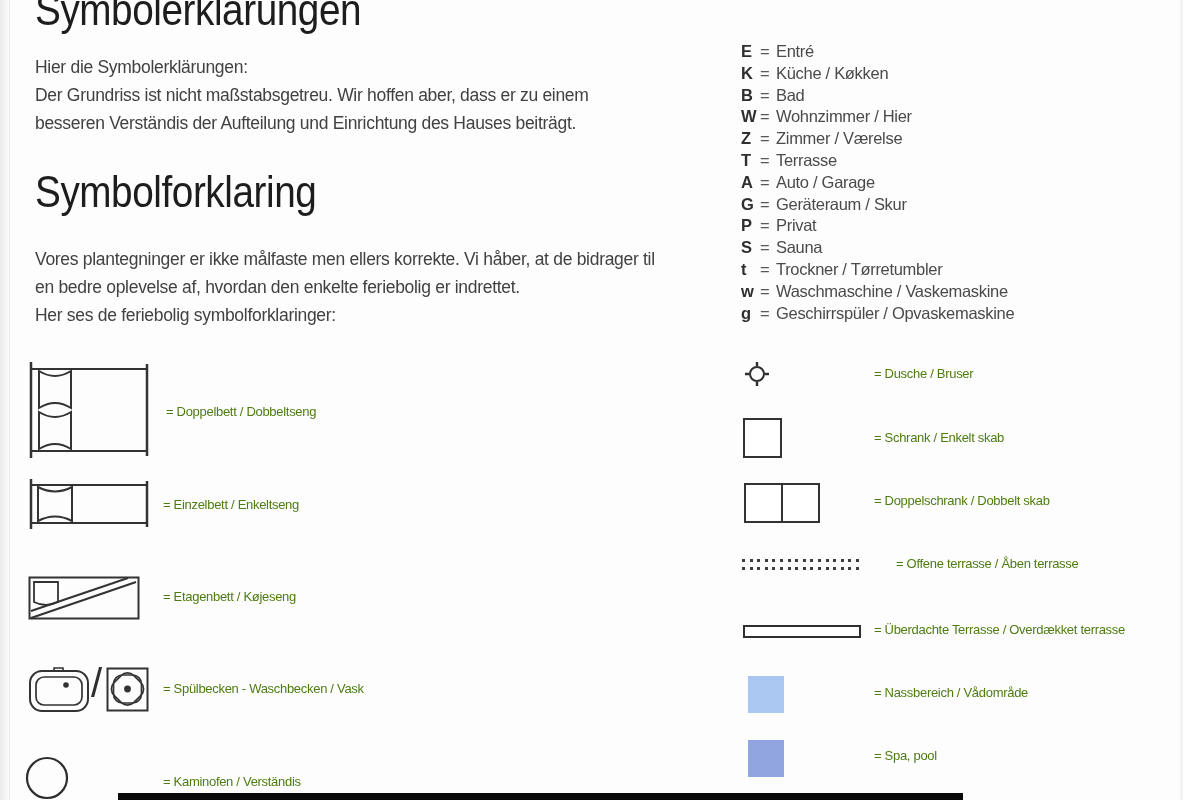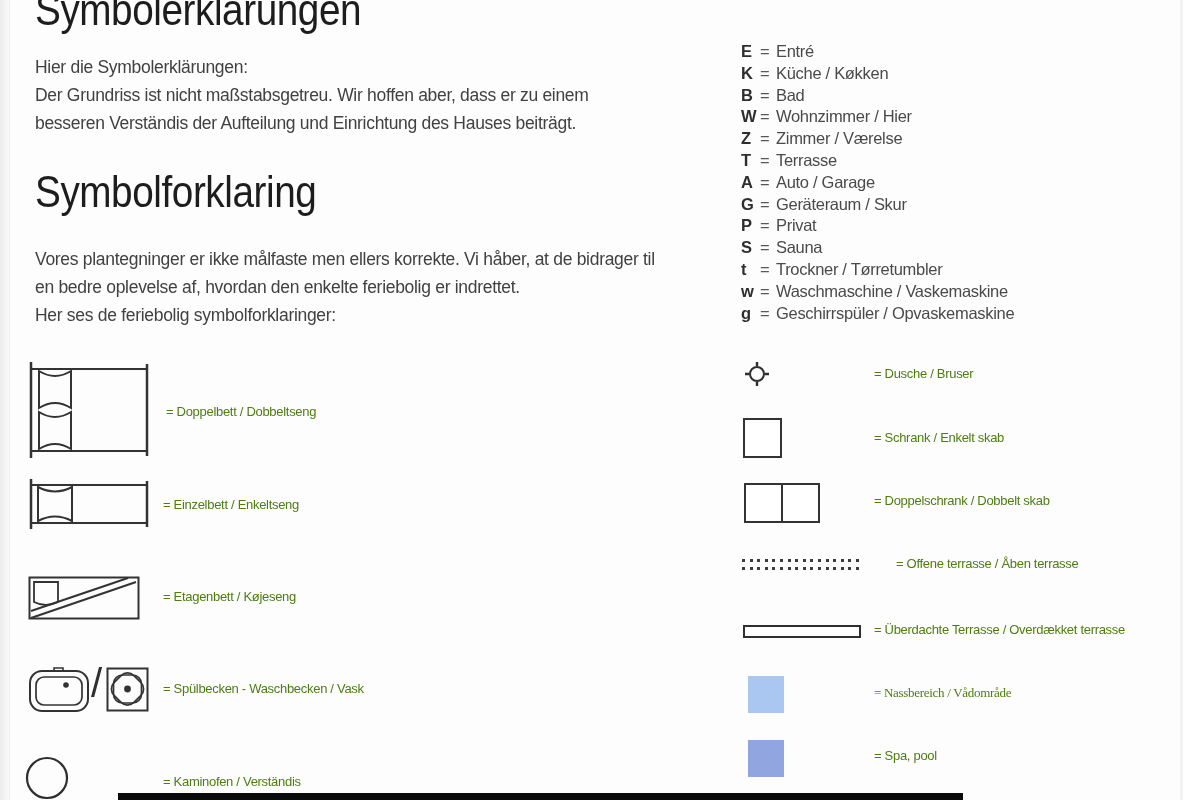--- a/index.html
+++ b/index.html
@@ -215,19 +215,19 @@
   <div class="dots">
     <div class="dotrow"></div>
     <div class="dotrow"></div>
   </div>
   <div class="sym-label" style="left:896px;top:556px;">= Offene terrasse / Åben terrasse</div>
 
   <div class="bar-outline"></div>
   <div class="sym-label" style="left:874px;top:622px;">= Überdachte Terrasse / Overdækket terrasse</div>
 
   <div class="swatch swatch-wet" style="background-color: rgb(169, 199, 240);"></div>
-  <div class="sym-label" style="left:874px;top:685px;font-family:Liberation Serif, serif;">= Nassbereich / Vådområde</div>
+  <div class="sym-label" style="left:874px;top:685px;">= Nassbereich / Vådområde</div>
 
   <div class="swatch swatch-spa" style="background-color: rgb(145, 166, 224);"></div>
   <div class="sym-label" style="left:874px;top:748px;">= Spa, pool</div>
 
   <div class="bottom-bar"></div>
 </div>
 
 </body></html>

